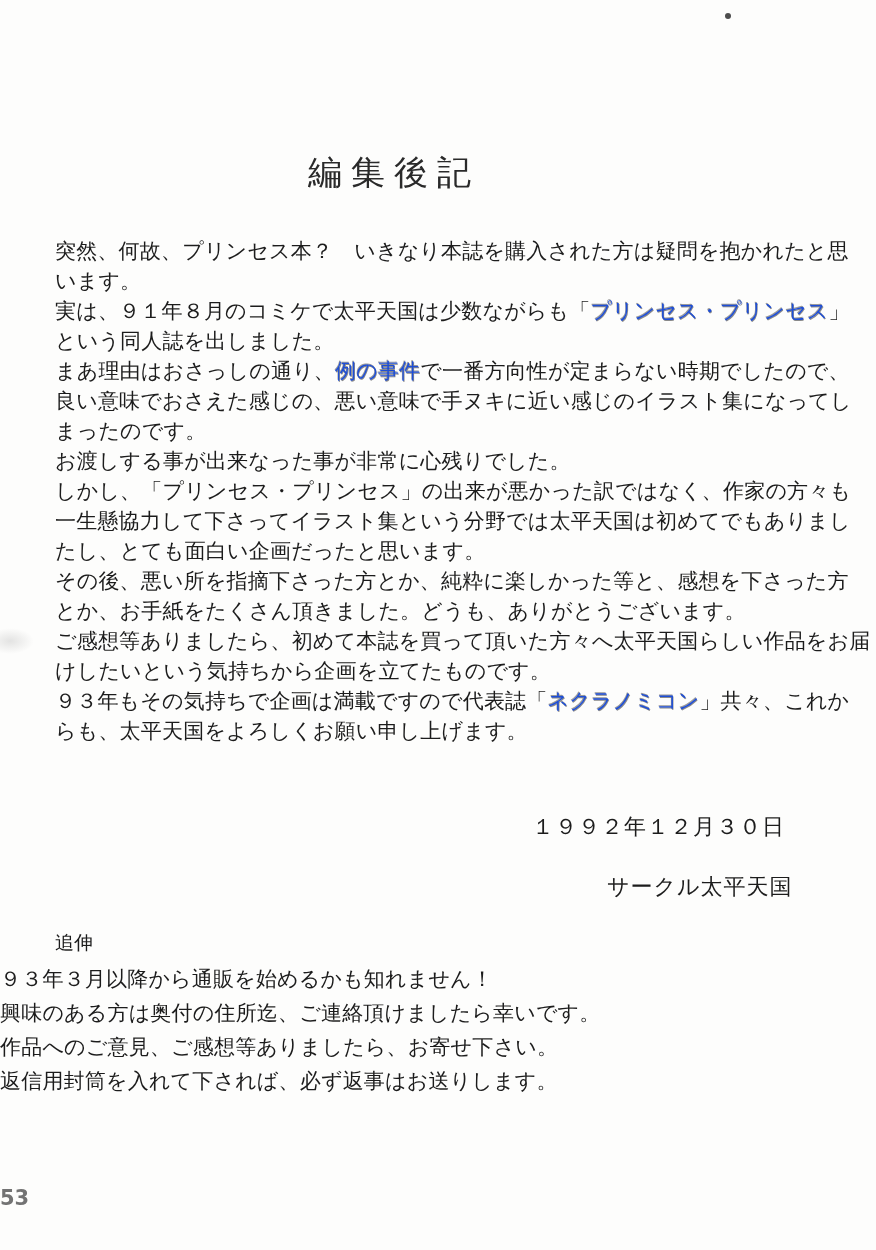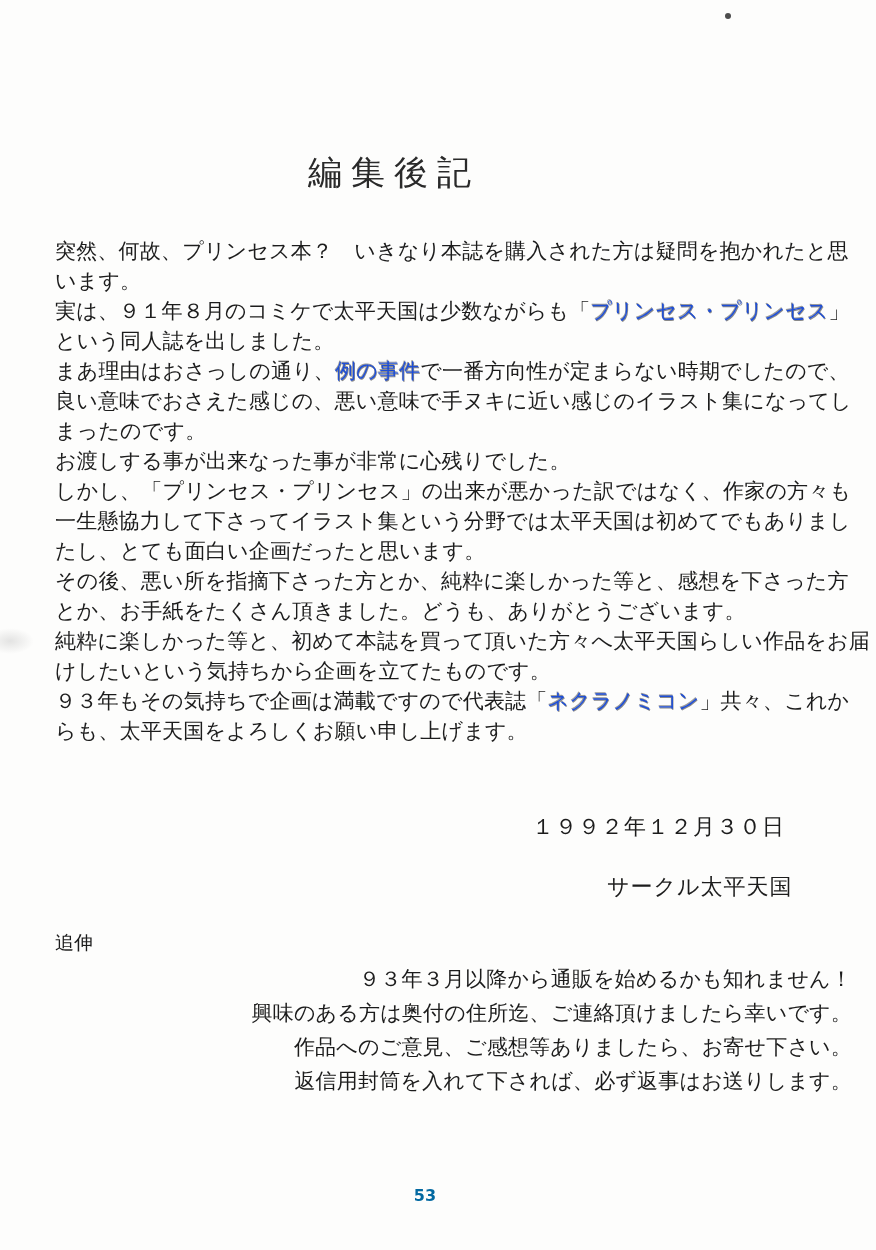--- a/index.html
+++ b/index.html
@@ -50,35 +50,34 @@
   }
   .ps-label{
     position:absolute;
     left:55px;top:930px;
     font-size:19px;
   }
   .ps-lines{
     position:absolute;
     left:0;top:962px;
     width:832px;
-    text-align:right;
+    text-align:left;
     font-size:21px;
     line-height:34px;
     letter-spacing:0.2px;
-    padding-left:20px;
   }
   .page-number{
     position:absolute;
     left:0;top:1186px;
     width:850px;
-    text-align:center;
+    text-align:left;
     font-family:"DejaVu Sans","Liberation Sans",sans-serif;
     font-weight:bold;
-    font-size:16px;
-    color:#0369a1;
+    font-size:21px;
+    color:#737373;
   }
   .speck{
     position:absolute;
     left:725px;top:13px;
     width:6px;height:6px;
     background:#4d4d4d;
     border-radius:50%;
   }
   .smudge{
     position:absolute;
@@ -103,21 +102,21 @@
       <div class="bline"><span>という同人誌を出しました。</span></div>
       <div class="bline"><span>まあ理由はおさっしの通り、</span><span class="rough">例の事件</span><span>で一番方向性が定まらない時期でしたので、</span></div>
       <div class="bline"><span>良い意味でおさえた感じの、悪い意味で手ヌキに近い感じのイラスト集になってし</span></div>
       <div class="bline"><span>まったのです。</span></div>
       <div class="bline"><span>お渡しする事が出来なった事が非常に心残りでした。</span></div>
       <div class="bline"><span>しかし、「プリンセス・プリンセス」の出来が悪かった訳ではなく、作家の方々も</span></div>
       <div class="bline"><span>一生懸協力して下さってイラスト集という分野では太平天国は初めてでもありまし</span></div>
       <div class="bline"><span>たし、とても面白い企画だったと思います。</span></div>
       <div class="bline"><span>その後、悪い所を指摘下さった方とか、純粋に楽しかった等と、感想を下さった方</span></div>
       <div class="bline"><span>とか、お手紙をたくさん頂きました。どうも、ありがとうございます。</span></div>
-      <div class="bline"><span>純粋に楽しかった等と、初めて本誌を買って頂いた方々へ太平天国らしい作品をお届</span></div>
+      <div class="bline"><span>ご感想等ありましたら、初めて本誌を買って頂いた方々へ太平天国らしい作品をお届</span></div>
       <div class="bline"><span>けしたいという気持ちから企画を立てたものです。</span></div>
       <div class="bline"><span>９３年もその気持ちで企画は満載ですので代表誌「</span><span class="rough">ネクラノミコン</span><span>」共々、これか</span></div>
       <div class="bline"><span>らも、太平天国をよろしくお願い申し上げます。</span></div>
     </div>
 
   <div class="date-line">１９９２年１２月３０日</div>
 
   <div class="signature-line">サークル太平天国</div>
 
   <div class="ps-label">追伸</div>

